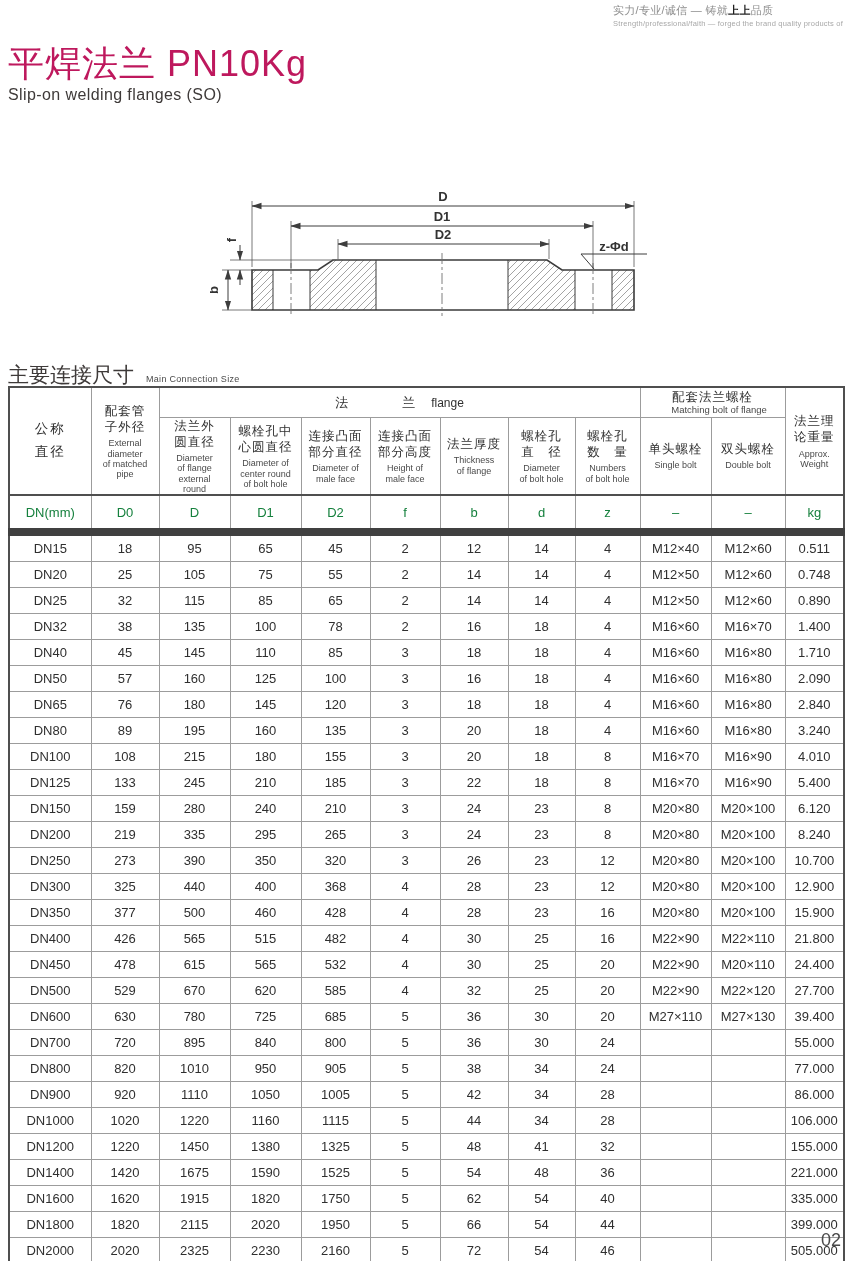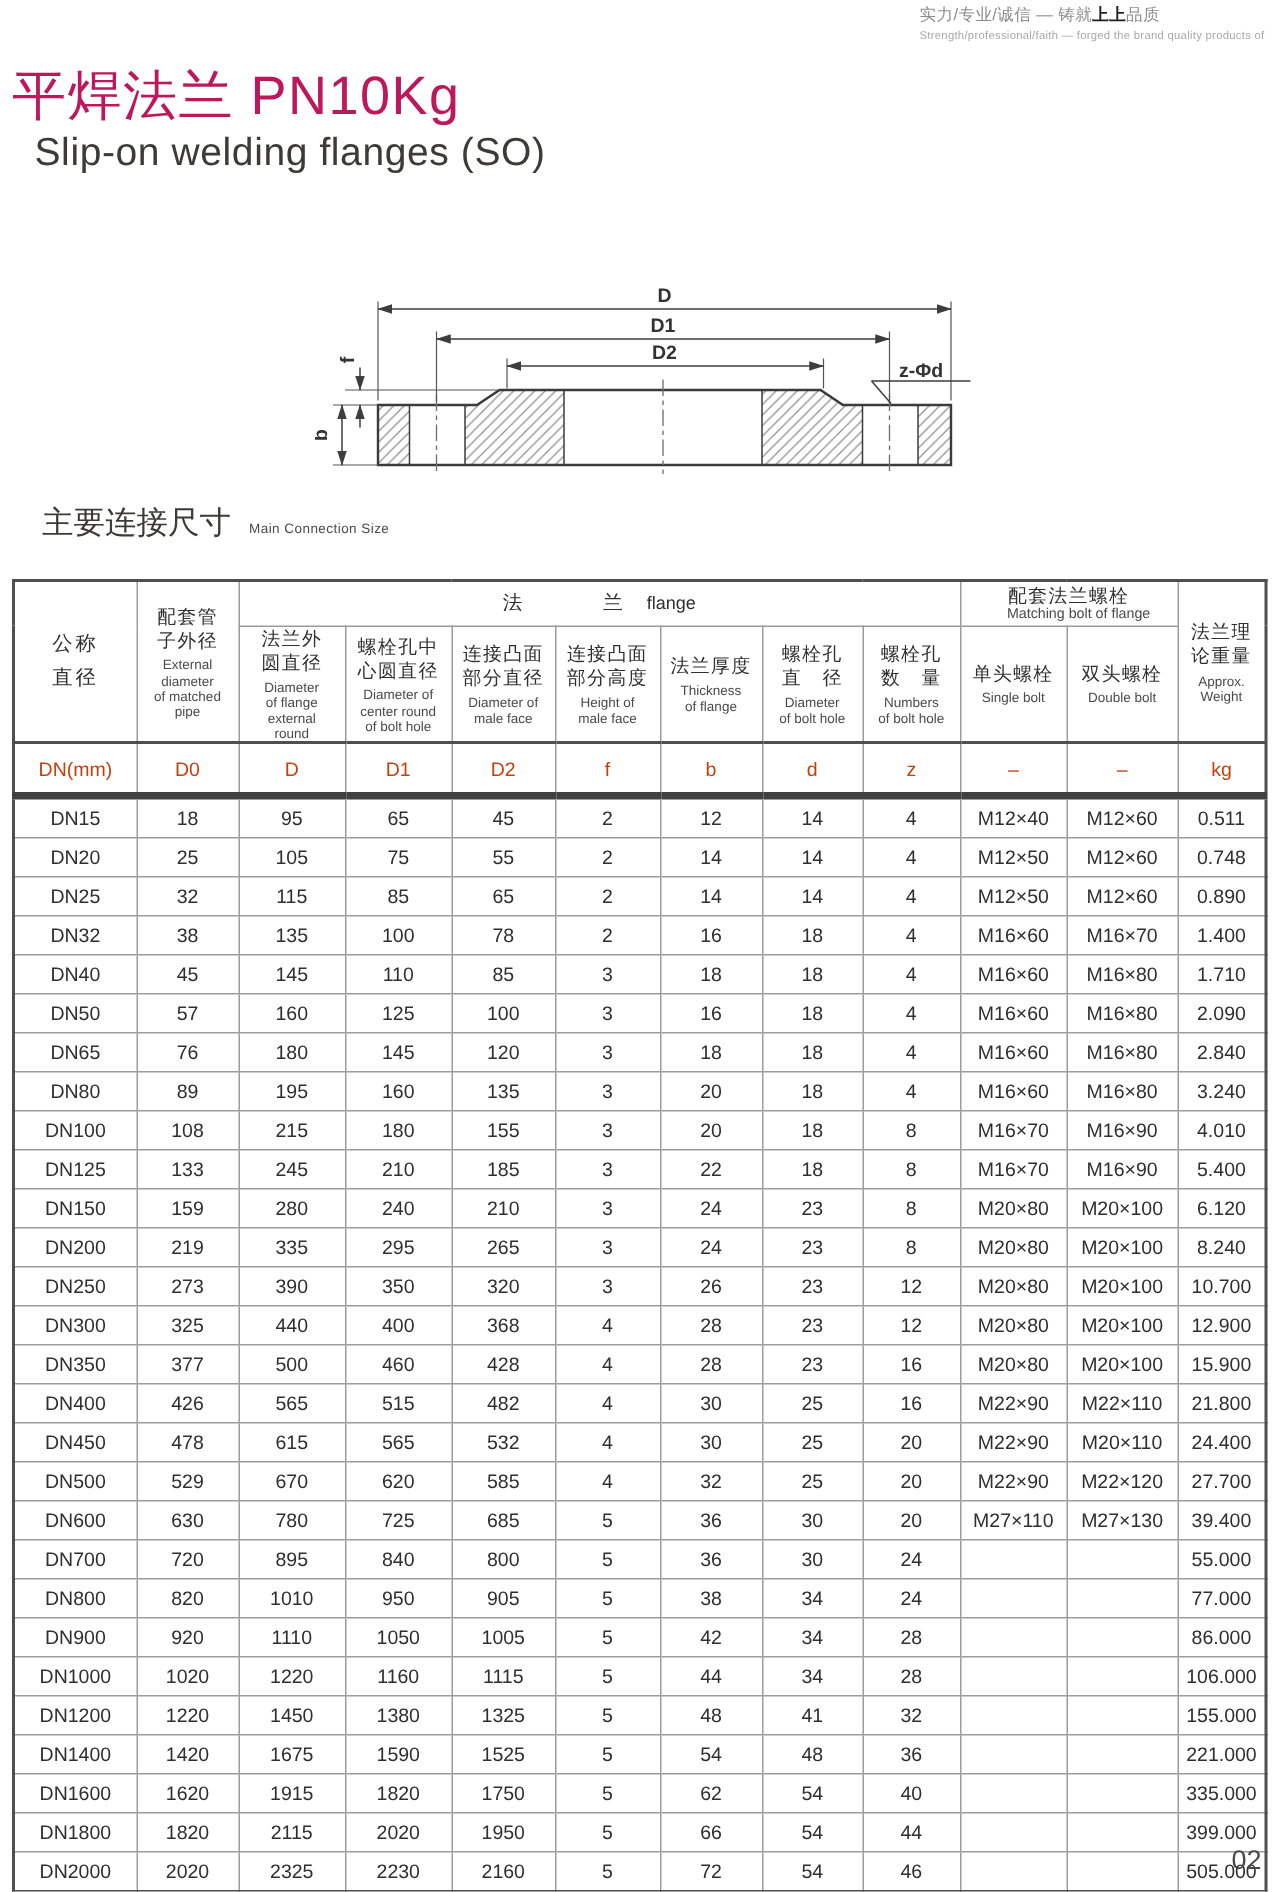--- a/index.html
+++ b/index.html
@@ -9,42 +9,42 @@
     color:#333;overflow:hidden;
   }
   
   .corner-header{position:absolute;top:4px;right:8px;text-align:left;line-height:1.25;}
   .tagline-cn{font-size:11px;color:#8d8d8d;letter-spacing:.3px;}
   .tagline-cn .bold{color:#1f1f1f;font-weight:bold;}
   .tagline-en{font-size:7.5px;color:#a8a8a8;margin-top:1px;letter-spacing:.2px;}
   .website{font-size:19px;font-style:italic;color:#7cc7e8;margin-top:3px;letter-spacing:.6px;}
   
   .page-title{position:absolute;left:8px;top:40px;font-size:36px;color:#be185d;letter-spacing:1px;}
-  .page-subtitle{position:absolute;left:23px;top:86px;font-size:26px;color:#3e3a39;letter-spacing:.4px;}
-  .section-title{position:absolute;left:8px;top:334px;font-size:21px;color:#3e3a39;margin-left:20px;}
+  .page-subtitle{position:absolute;left:8px;top:86px;font-size:16px;color:#3e3a39;letter-spacing:.4px;}
+  .section-title{position:absolute;left:8px;top:361px;font-size:21px;color:#3e3a39;}
   .section-title .en{margin-left:12px;letter-spacing:.3px;}
   
   .drawing{position:absolute;left:210px;top:183px;}
   
   .tbl-wrap{position:absolute;left:8px;top:386px;}
   table{border-collapse:collapse;table-layout:fixed;width:835px;border:2px solid #4f4f4f;}
   th,td{border:1px solid #9c9c9c;padding:0 2px;text-align:center;vertical-align:middle;
         font-weight:normal;overflow:hidden;}
   thead tr.h-group{height:30px;}
   thead tr.h-sub{height:72px;}
   .cn{font-size:12.5px;color:#2f2f2f;white-space:pre-line;line-height:1.3;letter-spacing:1px;}
   .cn.big{font-size:13.5px;line-height:1.7;letter-spacing:2px;}
   .en{font-size:9px;color:#4a4a4a;white-space:pre-line;line-height:1.15;margin-top:3px;letter-spacing:0;}
   .g-flange .fcn{font-size:13px;color:#2f2f2f;letter-spacing:2px;}
   .g-flange .fcn.second{margin-left:52px;}
   .g-flange .fen{font-size:12px;color:#2f2f2f;margin-left:14px;}
   .g-bolt .cn{letter-spacing:1px;}
   .g-bolt .en{margin-top:0;font-size:9.5px;padding-left:13px;}
-  tbody.units td{height:32px;font-size:13px;color:#c2410c;
-        border-top:2px solid #4f4f4f;border-bottom:5px solid #404040;}
+  tbody.units td{height:32px;font-size:13px;color:#15803d;
+        border-top:2px solid #4f4f4f;border-bottom:8px solid #404040;}
   tbody.data td{height:25px;font-size:13px;color:#2f2f2f;}
   
   .page-number{position:absolute;right:10px;top:1230px;font-size:18px;color:#4a4a4a;}
 </style>
 </head>
 <body>
 
 <div class="corner-header">
   <div class="tagline-cn">
     <span>实力/专业/诚信 — 铸就</span><span class="bold">上上</span><span>品质</span>

